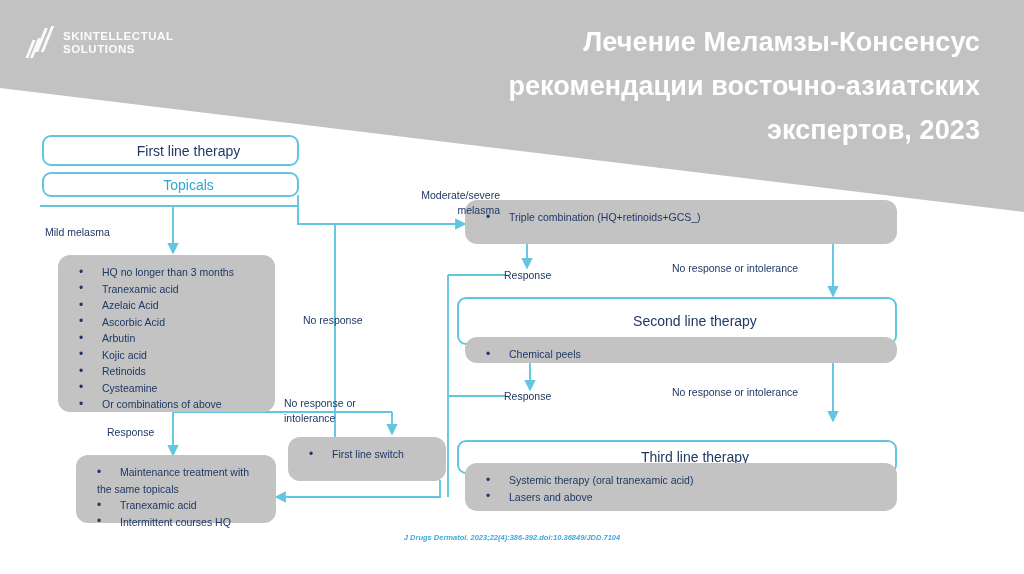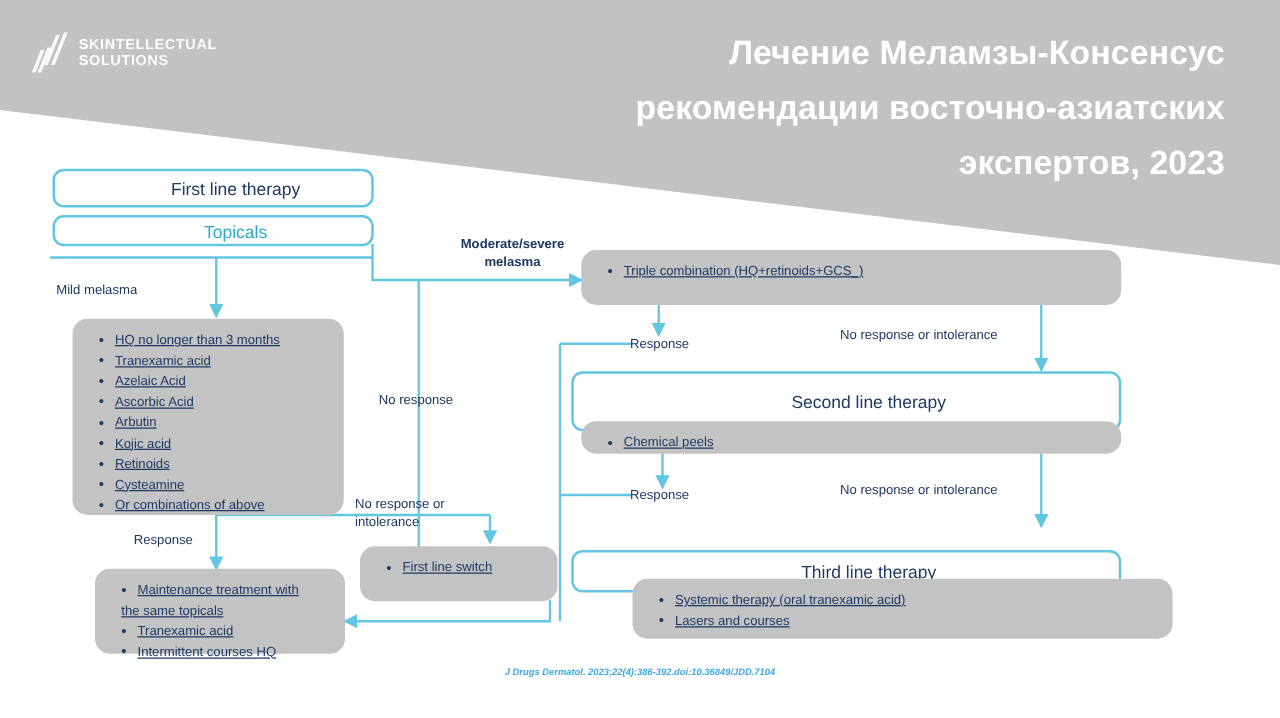--- a/index.html
+++ b/index.html
@@ -87,45 +87,44 @@
   .gray {
     background: #c3c3c3;
     border-radius: 12px;
     color: #1f3864;
     font-size: 10.5px;
     padding: 9px 0 9px 0;
   }
   .gray ul { list-style: none; }
   .gray li {
     position: relative;
-    padding: 0 8px 0 34px;
+    padding: 0 8px 0 44px;
     line-height: 16.5px;
     white-space: nowrap;
-    text-decoration: underline;
   }
   .gray li::before {
     content: "\2022";
     position: absolute;
     left: 21px;
     top: -0.5px;
     font-size: 12px;
   }
   .gray li.nobullet { padding-left: 21px; }
   .gray li.nobullet::before { content: ""; }
 
   
   .flow-label {
     position: absolute;
     color: #1f3864;
     font-size: 10.5px;
     line-height: 15px;
     z-index: 6;
     white-space: nowrap;
   }
-  .flow-label.center { text-align: center; font-weight: bold; }
+  .flow-label.center { text-align: right; }
 
   
   #wires { position: absolute; left: 0; top: 0; width: 1024px; height: 574px; z-index: 4; }
 
   
   #citation {
     position: absolute;
     left: 0; top: 533px;
     width: 1024px;
     text-align: center;
@@ -270,20 +269,20 @@
 </div>
 
 <div class="flow-label" style="left:504px; top:389px;">Response</div>
 
 <div class="flow-label" style="left:672px; top:385px;">No response or intolerance</div>
 
 <div class="node pill" style="left:457px; top:422px; width:440px; height:34px;margin-top:18px;">
   <span>Third line therapy</span>
 </div>
 
-<div class="node gray" style="left:465px; top:463px; width:432px; height:48px;margin-left:41px;">
+<div class="node gray" style="left:465px; top:463px; width:432px; height:48px;">
   <ul>
     <li>Systemic therapy (oral tranexamic acid)</li>
-    <li>Lasers and courses</li>
+    <li>Lasers and above</li>
   </ul>
 </div>
 
 <div id="citation">J Drugs Dermatol. 2023;22(4):386-392.doi:10.36849/JDD.7104</div>
 
 </body></html>

